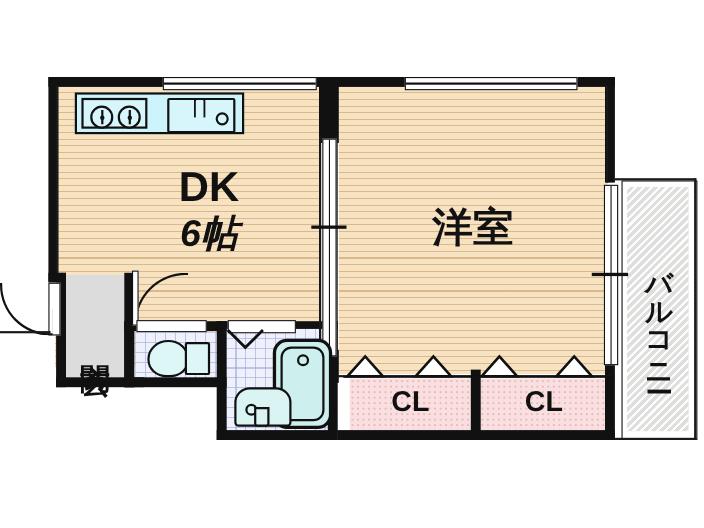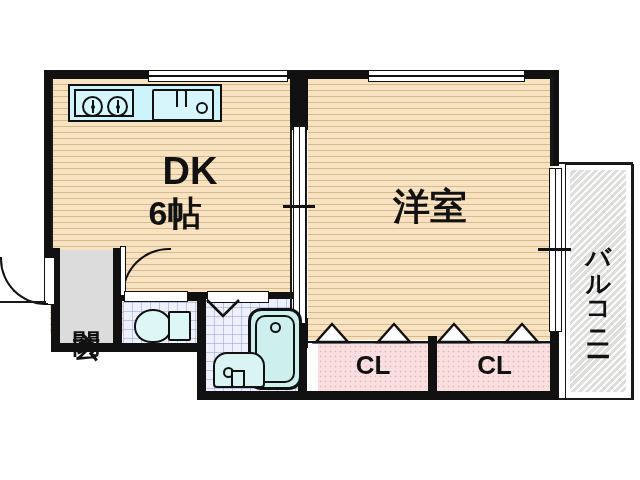--- a/index.html
+++ b/index.html
@@ -232,21 +232,21 @@
     <div class="tub-inner" style="left:4px;top:4px;right:4px;bottom:4px;"></div>
     <div class="tub-drain" style="left:19px;top:11px;"></div>
   </div>
 
   <div class="basin" style="left:213px;top:352px;width:48px;height:32px;">
     <div class="basin-hole" style="left:8px;top:13px;"></div>
   </div>
   <div class="basin-spout" style="left:231px;top:370px;width:10px;height:14px;"></div>
 
   <div class="label label-dk" style="left:130px;top:152px;width:120px;">DK</div>
-  <div class="label label-dk-sub" style="left:115px;top:196px;width:120px;">6帖</div>
+  <div class="label label-dk-sub" style="left:130px;top:196px;width:120px;font-style:italic;">6帖</div>
 
   <div class="label label-y" style="left:365px;top:156px;width:130px;margin-top:32px;">洋室</div>
 
   <div class="label label-genkan" style="left:62px;top:256px;width:48px;">
     <span style="display:block;writing-mode:vertical-rl;text-orientation:upright;margin:0 auto;">玄関</span>
   </div>
 
   <div class="label label-balcony" style="left:582px;top:178px;width:32px;">
     <span style="display:block;writing-mode:vertical-rl;text-orientation:upright;margin:0 auto;">バルコニー</span>
   </div>

